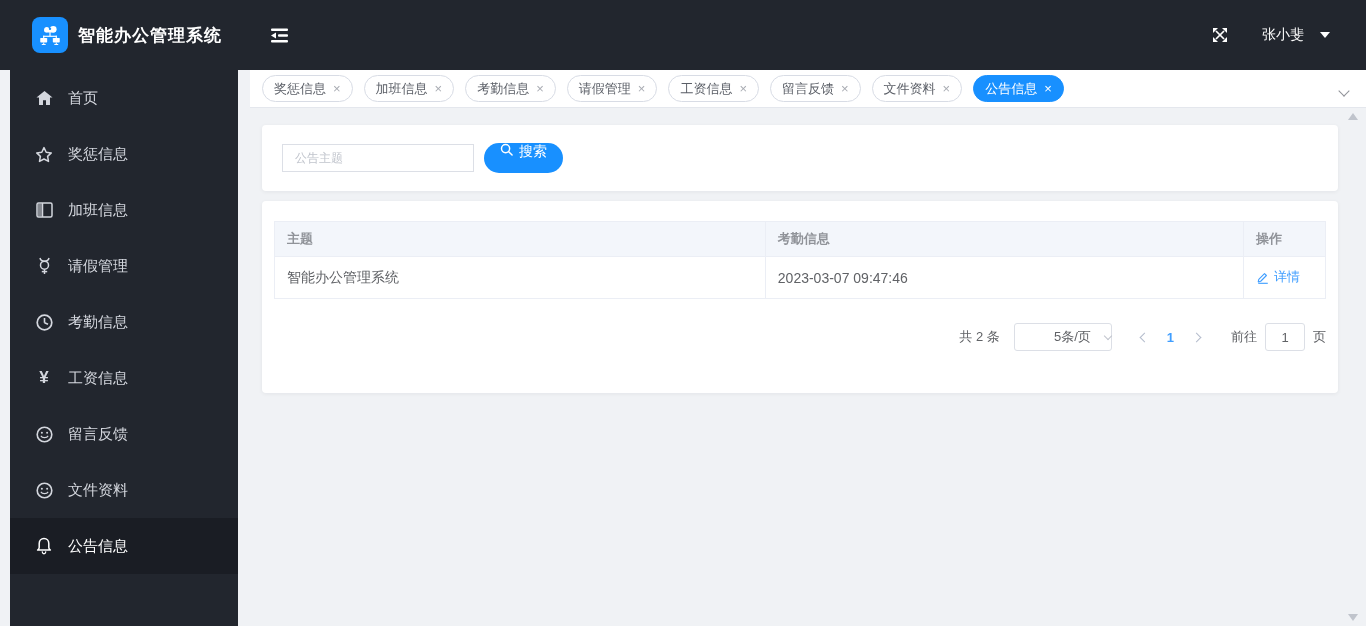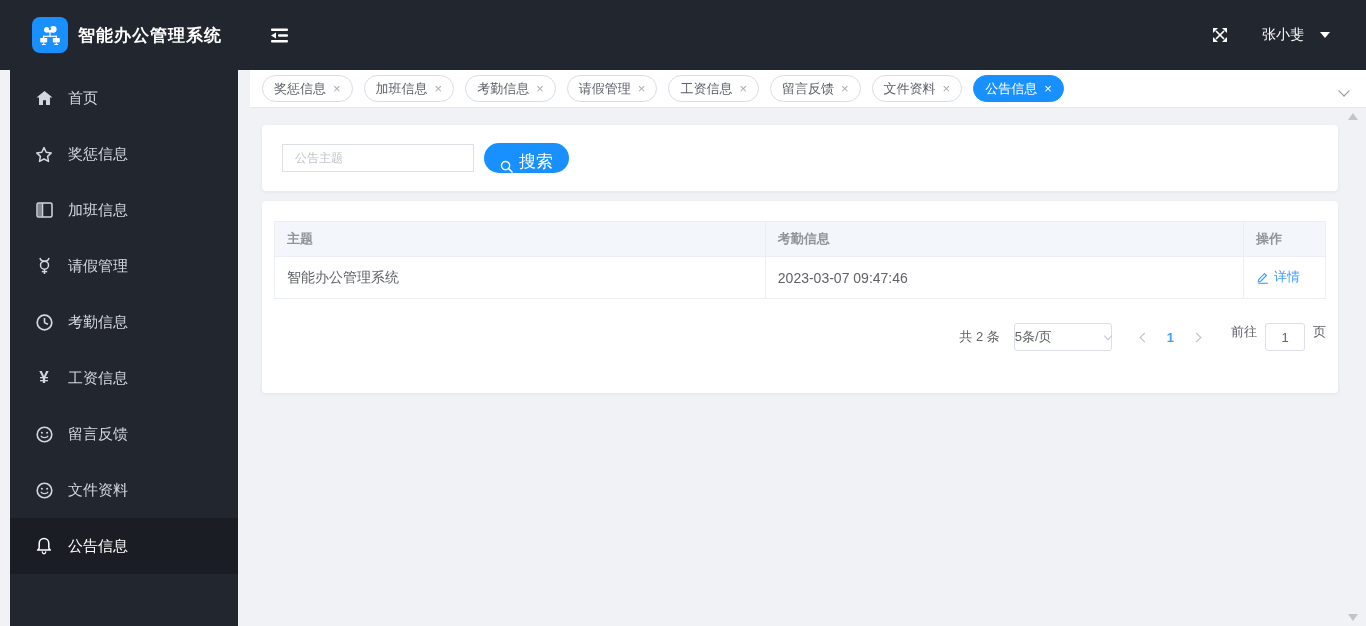--- a/index.html
+++ b/index.html
@@ -32,41 +32,41 @@
   .tab.active .tab-close { color:#ffffff; }
   .tab-chevron { position:absolute; right:12px; top:11px; cursor:pointer; width:14px; height:14px; }
   .chev { width:8px; height:8px; border-right:1.5px solid #909399; border-bottom:1.5px solid #909399; transform:rotate(45deg); display:inline-block; }
 
   
   .main { position:absolute; top:108px; left:250px; right:0; bottom:0; background:#f0f2f5; padding:17px 28px 0 12px; overflow:hidden; }
   .card { background:#ffffff; border-radius:4px; box-shadow:0 1px 4px rgba(0,21,41,.06); }
   .search-card { padding:18px 20px; margin-bottom:10px; display:flex; align-items:center; gap:10px; }
   .search-input { width:192px; height:28px; border:1px solid #dcdfe6; border-radius:0; padding:0 12px; font-size:12px; color:#606266; outline:none; font-family:inherit; }
   .search-input::placeholder { color:#c0c4cc; }
-  .search-btn { height:30px; border:none; border-radius:15px; background:#1890ff; color:#ffffff; font-size:17px; padding:0 16px; display:inline-flex; align-items:flex-end; gap:6px; cursor:pointer; font-family:inherit; }
+  .search-btn { height:30px; border:none; border-radius:15px; background:#1890ff; color:#ffffff; font-size:14px; padding:0 16px; display:inline-flex; align-items:flex-start; gap:6px; cursor:pointer; font-family:inherit; }
 
   .table-card { padding:20px 12px 42px; }
   table { width:100%; border-collapse:collapse; table-layout:fixed; }
   col.c-subject { width:46.7%; } col.c-time { width:45.5%; } col.c-action { width:7.8%; }
   th { background:#f3f6fb; border:1px solid #ebeef5; color:#909399; font-weight:bold; font-size:13px; height:35px; text-align:left; padding:0 12px; }
   td { border:1px solid #ebeef5; color:#606266; font-size:14px; height:42px; padding:0 12px; background:#fff; }
   .action-link { color:#409eff; font-size:13px; display:inline-flex; align-items:center; gap:5px; cursor:pointer; text-decoration:none; }
 
   
   .pagination { display:flex; justify-content:flex-end; align-items:center; margin-top:24px; font-size:13px; color:#606266; }
   .pg-total { margin-right:14px; }
-  .pg-size { position:relative; width:98px; height:28px; border:1px solid #dcdfe6; border-radius:3px; display:flex; align-items:center; justify-content:space-between; gap:14px; color:#606266; cursor:pointer; background:#fff; }
+  .pg-size { position:relative; width:98px; height:28px; border:1px solid #dcdfe6; border-radius:3px; display:flex; align-items:center; justify-content:flex-end; gap:14px; color:#606266; cursor:pointer; background:#fff; }
   .pg-size .chev { width:6px; height:6px; border-color:#c0c4cc; margin-top:-3px; }
   .pg-arrow { padding:0 13px; display:flex; align-items:center; cursor:pointer; }
   .pg-arrow .chev { width:7px; height:7px; border-color:#b4bccc; }
   .pg-arrow.prev .chev { transform:rotate(135deg); }
   .pg-arrow.next .chev { transform:rotate(-45deg); }
   .pg-arrow.prev { margin-left:16px; }
   .pg-page { color:#409eff; font-weight:bold; padding:0 6px; cursor:pointer; }
-  .pg-goto { margin-left:18px; display:flex; align-items:flex-start; gap:8px; }
+  .pg-goto { margin-left:18px; display:flex; align-items:center; gap:8px; }
   .pg-input { width:40px; height:28px; border:1px solid #dcdfe6; border-radius:3px; text-align:center; font-size:13px; color:#606266; outline:none; font-family:inherit; }
 
   
   .scroll-up, .scroll-down { position:absolute; right:8px; width:0; height:0; border-left:5px solid transparent; border-right:5px solid transparent; cursor:pointer; z-index:6; }
   .scroll-up { top:113px; border-bottom:7px solid #c0c4cc; }
   .scroll-down { bottom:5px; border-top:7px solid #c0c4cc; }
 
   svg { display:block; }
 </style>
 </head>

